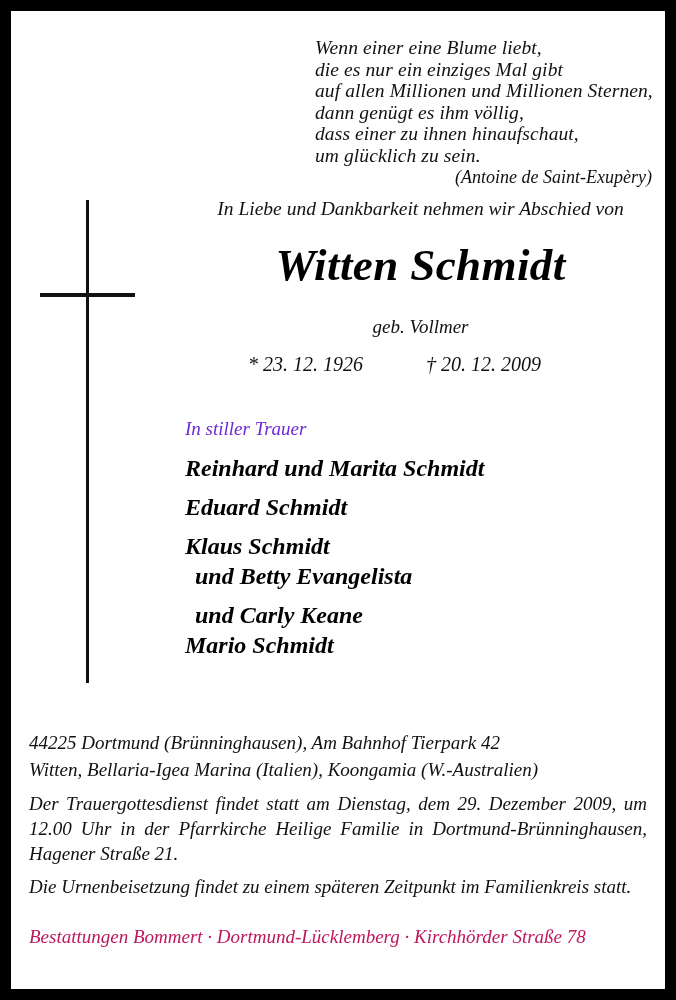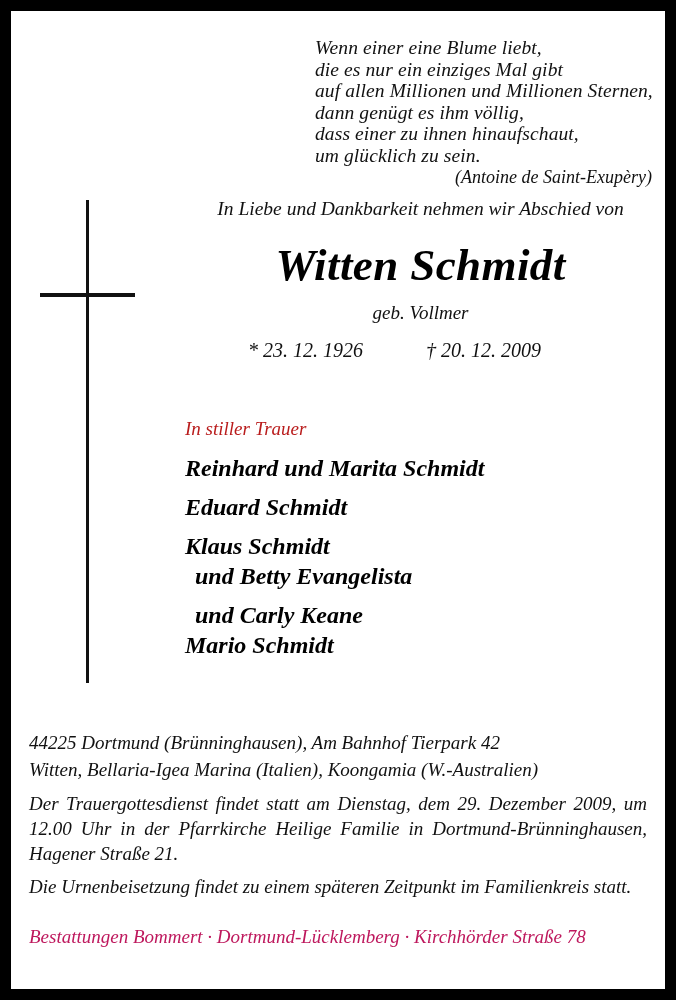--- a/index.html
+++ b/index.html
@@ -105,21 +105,21 @@
     line-height: 56px;
     color: #000000;
     margin-top: 16px;
     letter-spacing: 0.4px;
   }
   #maiden-name {
     font-style: italic;
     font-size: 19px;
     line-height: 22px;
     color: #111111;
-    margin-top: 9px;
+    margin-top: 23px;
   }
   #dates-row {
     margin-top: 14px;
     font-style: italic;
     font-size: 20px;
     line-height: 24px;
     color: #111111;
     display: flex;
   }
   #birth-date { width: 190px; text-align: left; padding-left: 72px; box-sizing: border-box; }
@@ -129,21 +129,21 @@
   #mourners {
     position: absolute;
     left: 174px;
     top: 407px;
     width: 460px;
   }
   #mourners-heading {
     font-style: italic;
     font-size: 19px;
     line-height: 22px;
-    color: #b91c1c;
+    color: #6d28d9;
     margin-bottom: 13px;
   }
   .mourner-group {
     margin-bottom: 9px;
   }
   .mourner-line {
     font-style: italic;
     font-weight: bold;
     font-size: 24px;
     line-height: 30px;

